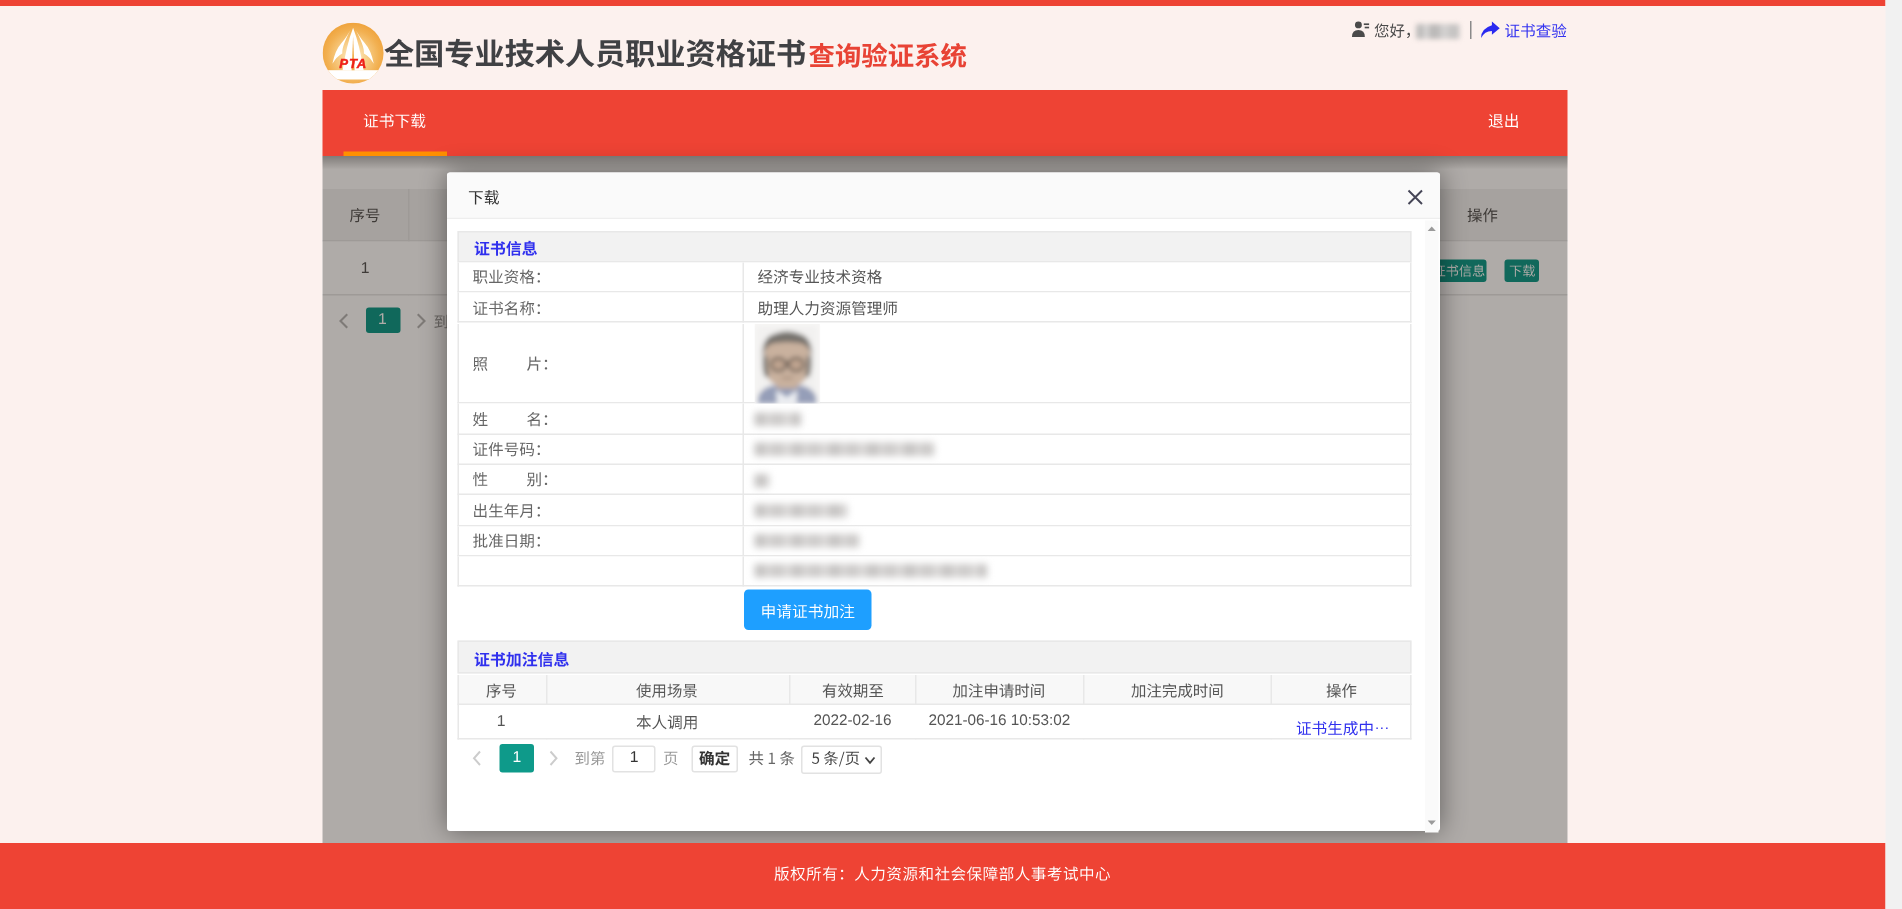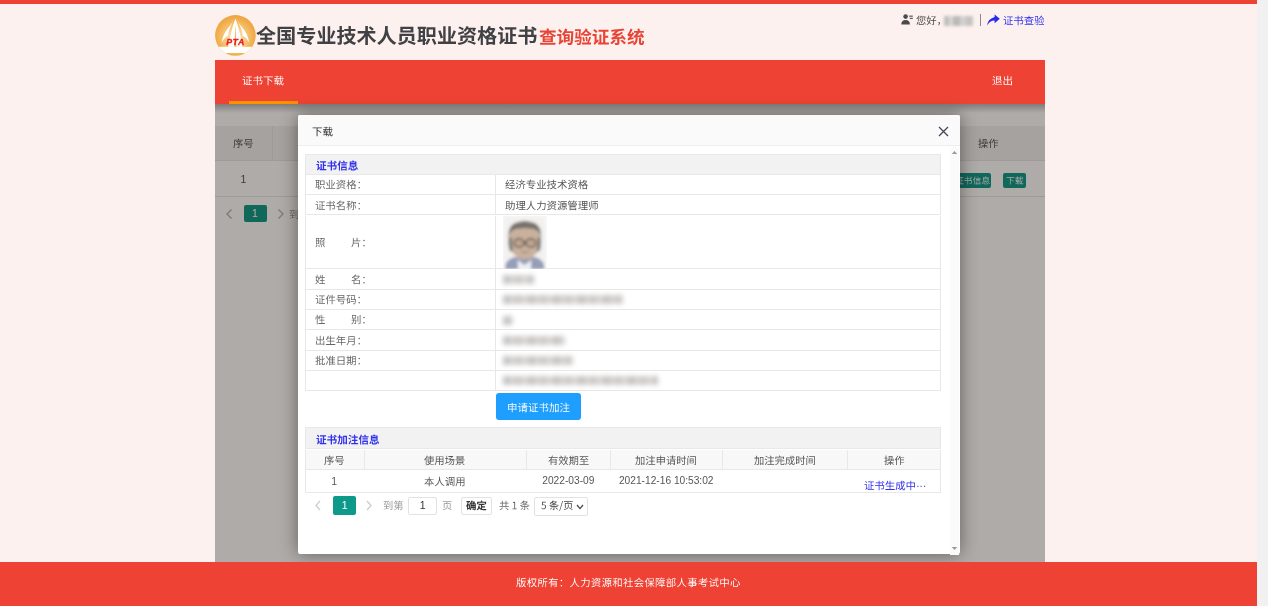--- a/index.html
+++ b/index.html
@@ -292,22 +292,22 @@
 <div style="position:absolute;z-index:11;left:610.3px;top:449.5px;width:1px;height:43.3px;background:#e8e8e8"></div>
 <div style="position:absolute;z-index:11;left:722.2px;top:449.5px;width:1px;height:43.3px;background:#e8e8e8"></div>
 <div style="position:absolute;z-index:11;left:846.8px;top:449.5px;width:1px;height:43.3px;background:#e8e8e8"></div>
 <div style="position:absolute;z-index:11;left:304.6px;top:470.4px;width:636.4px;height:22.4px;background:#fff;border-left:1px solid #e8e8e8;border-right:1px solid #e8e8e8;border-bottom:1px solid #e8e8e8"></div>
 <div style="position:absolute;z-index:11;left:304.6px;top:470.4px;width:59px;height:22px;font-size:10.5px;color:#555;text-align:center;line-height:22px">1</div>
 <div style="position:absolute;z-index:11;left:0;top:0">
     <svg style="position:absolute;left:424.2px;top:475.4px;overflow:visible" width="43.6" height="13.7">
       <path transform="translate(0,10.40)" d="M4.8 -8.7V-6.5H0.7V-5.8H3.8C3.1 -4.0 1.8 -2.3 0.4 -1.5C0.6 -1.3 0.8 -1.0 1.0 -0.8C2.5 -1.9 3.8 -3.7 4.6 -5.8H4.8V-1.9H2.4V-1.1H4.8V0.8H5.6V-1.1H8.0V-1.9H5.6V-5.8H5.8C6.5 -3.7 7.9 -1.8 9.4 -0.8C9.6 -1.1 9.8 -1.4 10.0 -1.5C8.6 -2.4 7.3 -4.0 6.5 -5.8H9.7V-6.5H5.6V-8.7Z M15.2 -8.7C15.1 -7.1 15.2 -2.0 10.8 0.2C11.1 0.3 11.3 0.6 11.5 0.8C14.0 -0.6 15.1 -2.9 15.6 -5.0C16.1 -3.0 17.3 -0.5 19.9 0.7C20.0 0.5 20.2 0.3 20.4 0.1C16.8 -1.6 16.1 -5.9 16.0 -7.2C16.0 -7.8 16.0 -8.3 16.0 -8.7Z M21.9 -8.0C22.5 -7.6 23.2 -6.9 23.5 -6.4L24.0 -6.9C23.7 -7.4 23.0 -8.0 22.4 -8.5ZM21.2 -5.5V-4.7H22.7V-1.1C22.7 -0.6 22.3 -0.2 22.1 0.0C22.3 0.1 22.5 0.4 22.6 0.5C22.8 0.4 23.0 0.2 24.4 -0.9C24.2 -0.5 24.0 0.0 23.7 0.4C23.9 0.5 24.2 0.7 24.3 0.8C25.3 -0.6 25.5 -2.8 25.5 -4.4V-7.6H29.7V-0.1C29.7 0.0 29.7 0.1 29.5 0.1C29.3 0.1 28.9 0.1 28.3 0.1C28.4 0.3 28.5 0.6 28.6 0.8C29.3 0.8 29.8 0.8 30.0 0.7C30.3 0.5 30.4 0.3 30.4 -0.1V-8.3H24.8V-4.4C24.8 -3.4 24.8 -2.2 24.5 -1.2C24.4 -1.3 24.3 -1.5 24.2 -1.7L23.5 -1.1V-5.5ZM27.2 -7.3V-6.4H26.1V-5.8H27.2V-4.7H25.9V-4.1H29.3V-4.7H27.9V-5.8H29.0V-6.4H27.9V-7.3ZM26.1 -3.3V-0.4H26.7V-0.8H28.9V-3.3ZM26.7 -2.7H28.3V-1.4H26.7Z M32.8 -8.0V-4.2C32.8 -2.8 32.7 -0.9 31.5 0.4C31.7 0.5 32.0 0.7 32.1 0.9C32.9 0.0 33.3 -1.2 33.4 -2.4H36.1V0.7H36.8V-2.4H39.7V-0.2C39.7 -0.0 39.6 0.0 39.4 0.0C39.2 0.0 38.5 0.1 37.7 0.0C37.8 0.2 38.0 0.6 38.0 0.8C39.0 0.8 39.6 0.8 39.9 0.6C40.3 0.5 40.4 0.3 40.4 -0.2V-8.0ZM33.6 -7.3H36.1V-5.6H33.6ZM39.7 -7.3V-5.6H36.8V-7.3ZM33.6 -4.8H36.1V-3.1H33.5C33.6 -3.5 33.6 -3.9 33.6 -4.2ZM39.7 -4.8V-3.1H36.8V-4.8Z" fill="#555"></path>
     </svg>
   </div>
-<div style="position:absolute;z-index:11;left:526.4px;top:470.4px;width:83.89999999999998px;height:22px;font-size:10.2px;color:#555;text-align:center;line-height:22px">2022-03-09</div>
-<div style="position:absolute;z-index:11;left:610.3px;top:470.4px;width:111.90000000000009px;height:22px;font-size:10.2px;color:#555;text-align:center;line-height:22px">2021-12-16 10:53:02</div>
+<div style="position:absolute;z-index:11;left:526.4px;top:470.4px;width:83.89999999999998px;height:22px;font-size:10.2px;color:#555;text-align:center;line-height:22px">2022-02-16</div>
+<div style="position:absolute;z-index:11;left:610.3px;top:470.4px;width:111.90000000000009px;height:22px;font-size:10.2px;color:#555;text-align:center;line-height:22px">2021-06-16 10:53:02</div>
 <div style="position:absolute;z-index:11;left:0;top:0">
     <svg style="position:absolute;left:863.6px;top:479.0px;overflow:visible" width="54.0" height="13.7">
       <path transform="translate(0,10.40)" d="M1.1 -8.0C1.6 -7.5 2.3 -6.8 2.7 -6.4L3.2 -6.9C2.9 -7.4 2.1 -8.0 1.6 -8.5ZM3.7 -0.3V0.4H10.0V-0.3H7.5V-3.7H9.6V-4.5H7.5V-7.2H9.8V-7.9H4.0V-7.2H6.7V-0.3H5.3V-5.3H4.6V-0.3ZM0.5 -5.5V-4.7H2.0V-1.1C2.0 -0.6 1.6 -0.2 1.4 0.0C1.5 0.1 1.8 0.4 1.9 0.5C2.0 0.3 2.3 0.1 4.1 -1.3C4.0 -1.4 3.9 -1.8 3.8 -2.0L2.7 -1.2V-5.5Z M17.9 -7.9C18.5 -7.5 19.4 -6.8 19.8 -6.4L20.3 -7.0C19.9 -7.4 19.0 -8.0 18.3 -8.4ZM11.7 -6.9V-6.2H14.7V-4.1H11.0V-3.4H14.7V0.8H15.5V-3.4H19.4C19.3 -1.9 19.1 -1.2 18.9 -1.0C18.8 -0.9 18.7 -0.9 18.5 -0.9C18.2 -0.9 17.6 -0.9 16.9 -1.0C17.1 -0.8 17.2 -0.4 17.2 -0.2C17.8 -0.2 18.4 -0.2 18.8 -0.2C19.1 -0.2 19.4 -0.3 19.6 -0.5C19.9 -0.8 20.1 -1.7 20.2 -3.8C20.2 -3.9 20.2 -4.1 20.2 -4.1H18.7V-6.9H15.5V-8.7H14.7V-6.9ZM15.5 -4.1V-6.2H18.0V-4.1Z M23.3 -8.6C22.9 -7.1 22.2 -5.6 21.4 -4.7C21.6 -4.6 21.9 -4.4 22.1 -4.2C22.5 -4.7 22.8 -5.3 23.2 -6.0H25.6V-3.7H22.5V-2.9H25.6V-0.3H21.4V0.5H30.7V-0.3H26.4V-2.9H29.8V-3.7H26.4V-6.0H30.2V-6.7H26.4V-8.7H25.6V-6.7H23.5C23.7 -7.2 23.9 -7.8 24.1 -8.4Z M36.9 -8.7C36.9 -8.1 36.9 -7.5 36.9 -7.0H32.5V-4.0C32.5 -2.7 32.4 -0.9 31.6 0.4C31.8 0.5 32.1 0.7 32.2 0.9C33.2 -0.5 33.3 -2.6 33.3 -4.0V-4.1H35.2C35.2 -2.3 35.2 -1.7 35.0 -1.5C34.9 -1.4 34.8 -1.4 34.7 -1.4C34.5 -1.4 34.1 -1.4 33.6 -1.4C33.7 -1.2 33.8 -0.9 33.8 -0.7C34.3 -0.7 34.8 -0.7 35.1 -0.7C35.3 -0.7 35.5 -0.8 35.7 -1.0C35.9 -1.3 36.0 -2.2 36.0 -4.5C36.0 -4.6 36.0 -4.8 36.0 -4.8H33.3V-6.2H37.0C37.1 -4.5 37.3 -3.0 37.7 -1.8C37.0 -1.0 36.2 -0.4 35.3 0.1C35.5 0.3 35.8 0.6 35.9 0.8C36.7 0.3 37.4 -0.3 38.0 -1.0C38.5 0.1 39.1 0.8 39.9 0.8C40.7 0.8 41.0 0.2 41.2 -1.5C41.0 -1.6 40.7 -1.8 40.5 -2.0C40.4 -0.6 40.3 -0.0 40.0 -0.0C39.5 -0.0 39.0 -0.6 38.6 -1.7C39.4 -2.7 40.0 -3.8 40.5 -5.2L39.7 -5.4C39.3 -4.3 38.9 -3.4 38.3 -2.6C38.1 -3.6 37.9 -4.8 37.8 -6.2H41.1V-7.0H37.7C37.7 -7.5 37.7 -8.1 37.7 -8.7ZM38.2 -8.2C38.8 -7.9 39.6 -7.3 40.0 -7.0L40.5 -7.5C40.1 -7.9 39.3 -8.4 38.6 -8.7Z M46.4 -8.7V-6.9H42.6V-1.9H43.4V-2.6H46.4V0.8H47.2V-2.6H50.2V-2.0H51.0V-6.9H47.2V-8.7ZM43.4 -3.3V-6.1H46.4V-3.3ZM50.2 -3.3H47.2V-6.1H50.2Z" fill="#3030ee"></path>
     </svg>
   </div>
 <div style="position:absolute;z-index:11;left:916.6px;top:478px;font-size:10px;color:#3030ee;letter-spacing:0.5px">...</div>
 <svg style="position:absolute;z-index:11;left:314px;top:500px" width="8" height="11" viewBox="0 0 8 11">
     <path d="M6 1 L2 5.5 L6 10" stroke="#ccc" stroke-width="1.3" fill="none"></path>
   </svg>
 <div style="position:absolute;z-index:11;left:333.4px;top:495.9px;width:22.5px;height:19.3px;background:#0e9a8a;border-radius:2px"></div>

